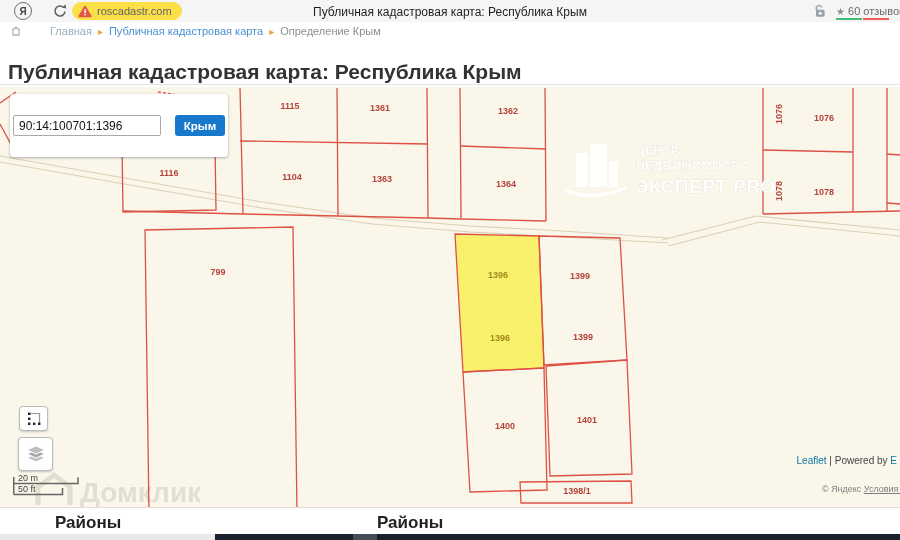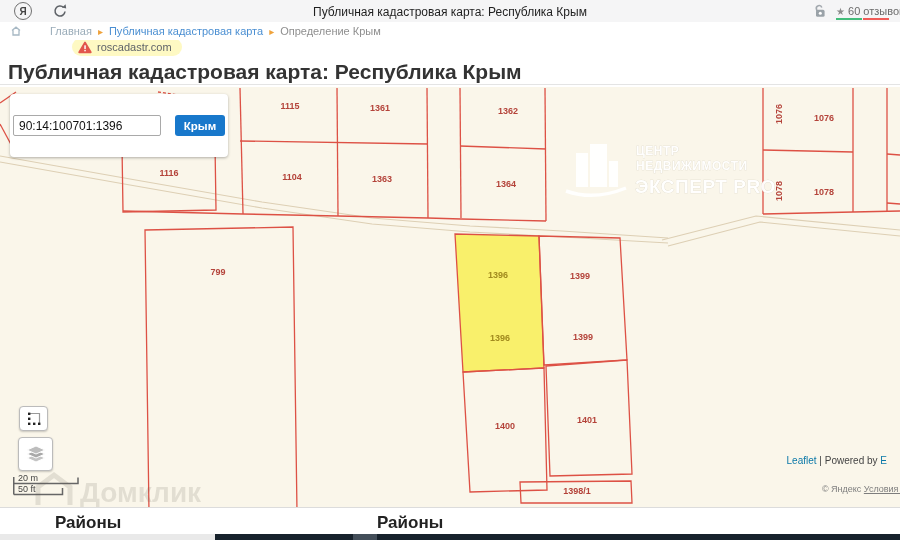--- a/index.html
+++ b/index.html
@@ -3,22 +3,22 @@
 <meta charset="utf-8">
 <style>
   html,body{margin:0;padding:0;background:#fff;}
   #app{position:relative;width:900px;height:540px;overflow:hidden;background:#fff;
        font-family:"Liberation Sans","DejaVu Sans",sans-serif;}
   
   .topbar{position:absolute;left:0;top:0;width:900px;height:22px;background:#f5f5f6;border-bottom:1px solid #e3e3e3;}
   .ylogo{position:absolute;left:14px;top:2px;width:16px;height:16px;border:1.5px solid #707070;border-radius:50%;
          color:#444;font-size:10px;font-weight:700;display:flex;align-items:center;justify-content:center;background:#f5f5f6;}
   .reload{position:absolute;left:52px;top:3px;}
-  .urlpill{position:absolute;left:72px;top:2px;height:18px;background:#fef9c3;border-radius:9px;
-           display:flex;align-items:center;gap:5px;padding:0 10px 0 6px;margin-top:36px;}
+  .urlpill{position:absolute;left:72px;top:2px;height:18px;background:#fde047;border-radius:9px;
+           display:flex;align-items:center;gap:5px;padding:0 10px 0 6px;}
   .urlpill .url{font-size:11px;color:#5f6368;}
   .btitle{position:absolute;left:50%;transform:translateX(-50%);top:5px;font-size:12px;color:#1f1f1f;white-space:nowrap;}
   .lockicon{position:absolute;left:812px;top:3px;}
   .reviews{position:absolute;left:836px;top:5px;font-size:11px;color:#6b6b6b;white-space:nowrap;}
   .reviews .star{color:#8d8d8d;font-size:10px;}
   .uline{position:absolute;top:18px;height:2px;}
   .uline.green{left:836px;width:26px;background:#43bd7a;}
   .uline.red{left:863px;width:26px;background:#f05b57;}
   
   .crumbs{position:absolute;left:0;top:22px;width:900px;height:18px;background:#fff;font-size:11px;
@@ -53,21 +53,21 @@
   .ctrlbtn.b1{left:19px;top:319px;width:27px;height:23px;}
   .ctrlbtn.b2{left:18px;top:350px;width:33px;height:32px;}
   .scalebar{position:absolute;left:13px;top:386px;}
   .scalebar text{font-family:"Liberation Sans","DejaVu Sans",sans-serif;font-size:9px;fill:#444;}
   .domclick{position:absolute;left:30px;top:384px;}
   .domclick text{font-family:"Liberation Sans","DejaVu Sans",sans-serif;font-weight:700;font-size:28px;
                  fill:rgba(105,100,90,.16);}
   .cwater{position:absolute;left:562px;top:50px;}
   .cwater text{font-family:"Liberation Sans","DejaVu Sans",sans-serif;fill:rgba(255,255,255,.95);
                stroke:rgba(185,178,160,.45);stroke-width:.5px;paint-order:stroke;letter-spacing:.5px;}
-  .attr1{position:absolute;right:13px;top:368px;font-size:10px;color:#444;white-space:nowrap;}
+  .attr1{position:absolute;right:3px;top:368px;font-size:10px;color:#444;white-space:nowrap;}
   .attr1 .llink{color:#0a78a8;}
   .attr2{position:absolute;right:-6px;top:397px;font-size:9px;color:#7d7d7d;white-space:nowrap;}
   .attr2 .ylink{text-decoration:underline;color:#7d7d7d;}
   
   .footrow{position:absolute;left:0;top:508px;width:900px;height:26px;background:#fff;}
   .fh{position:absolute;top:5px;font-size:17px;font-weight:700;color:#222;margin-left:47px;}
   .fh.h1{left:8px;}
   .fh.h2{left:330px;}
   .bbar{position:absolute;left:0;top:534px;width:900px;height:6px;background:#e9e9e9;}
   .bbar .dark{position:absolute;left:215px;top:0;width:685px;height:6px;background:#17222c;}

